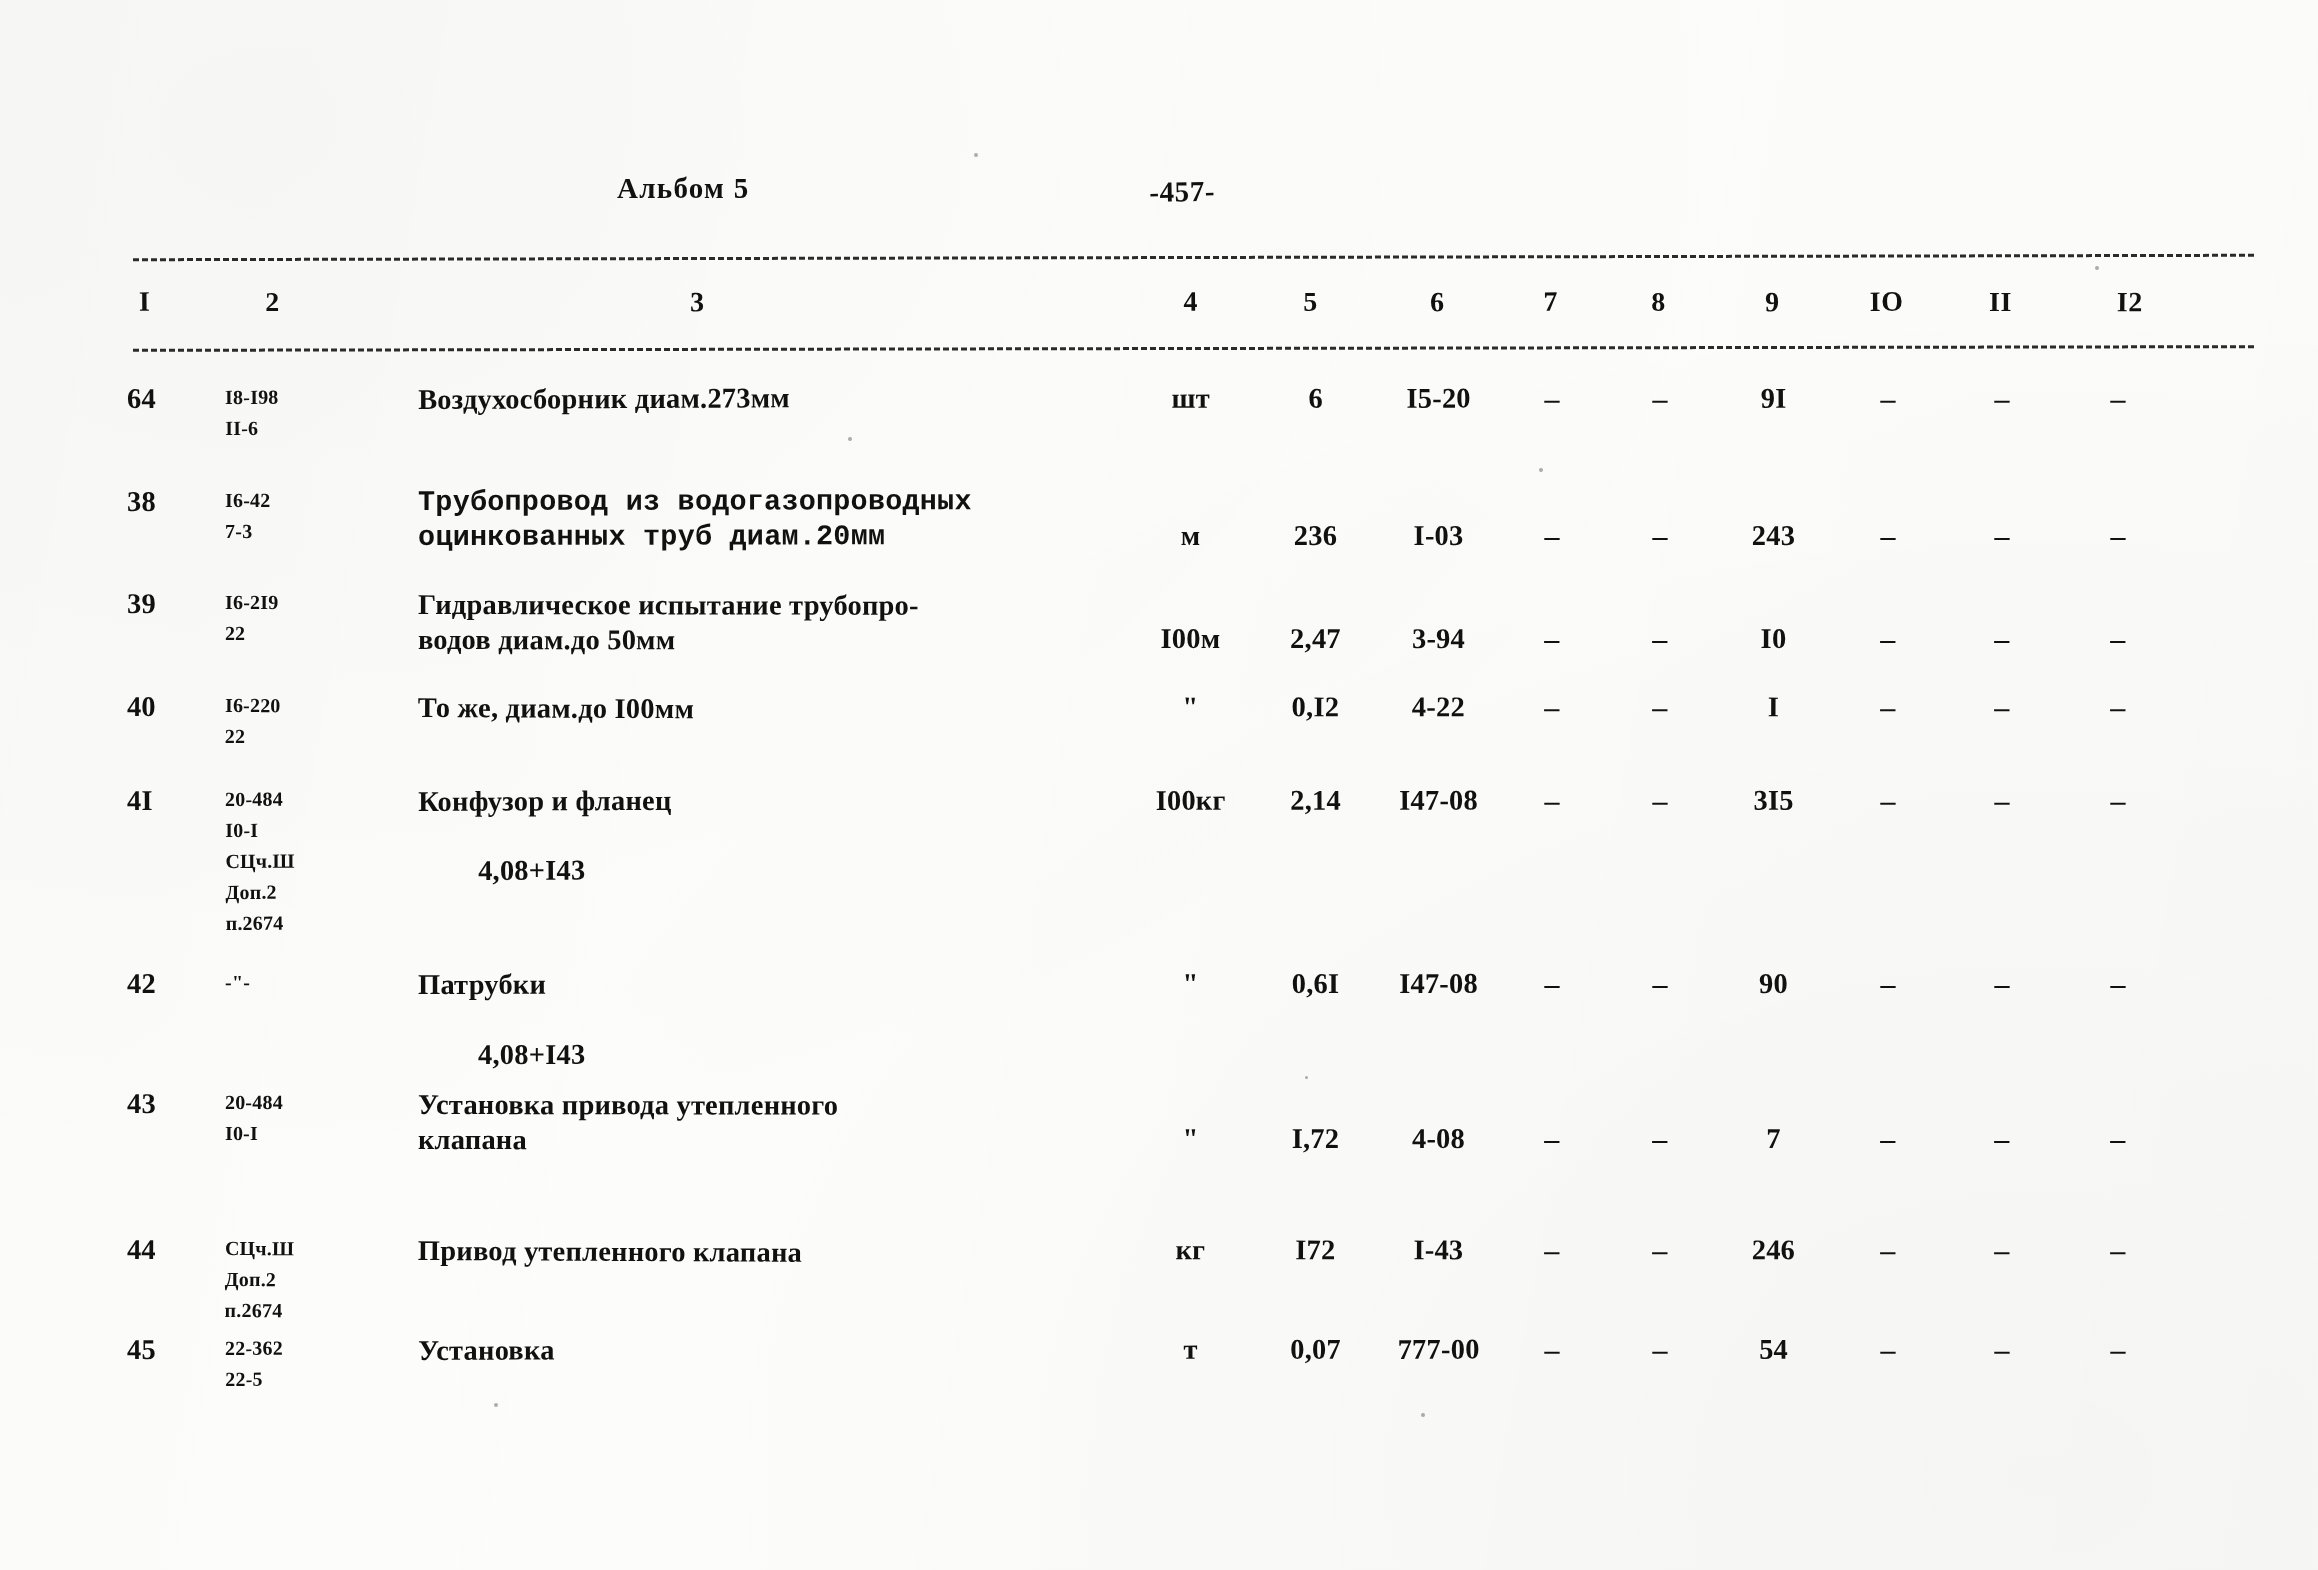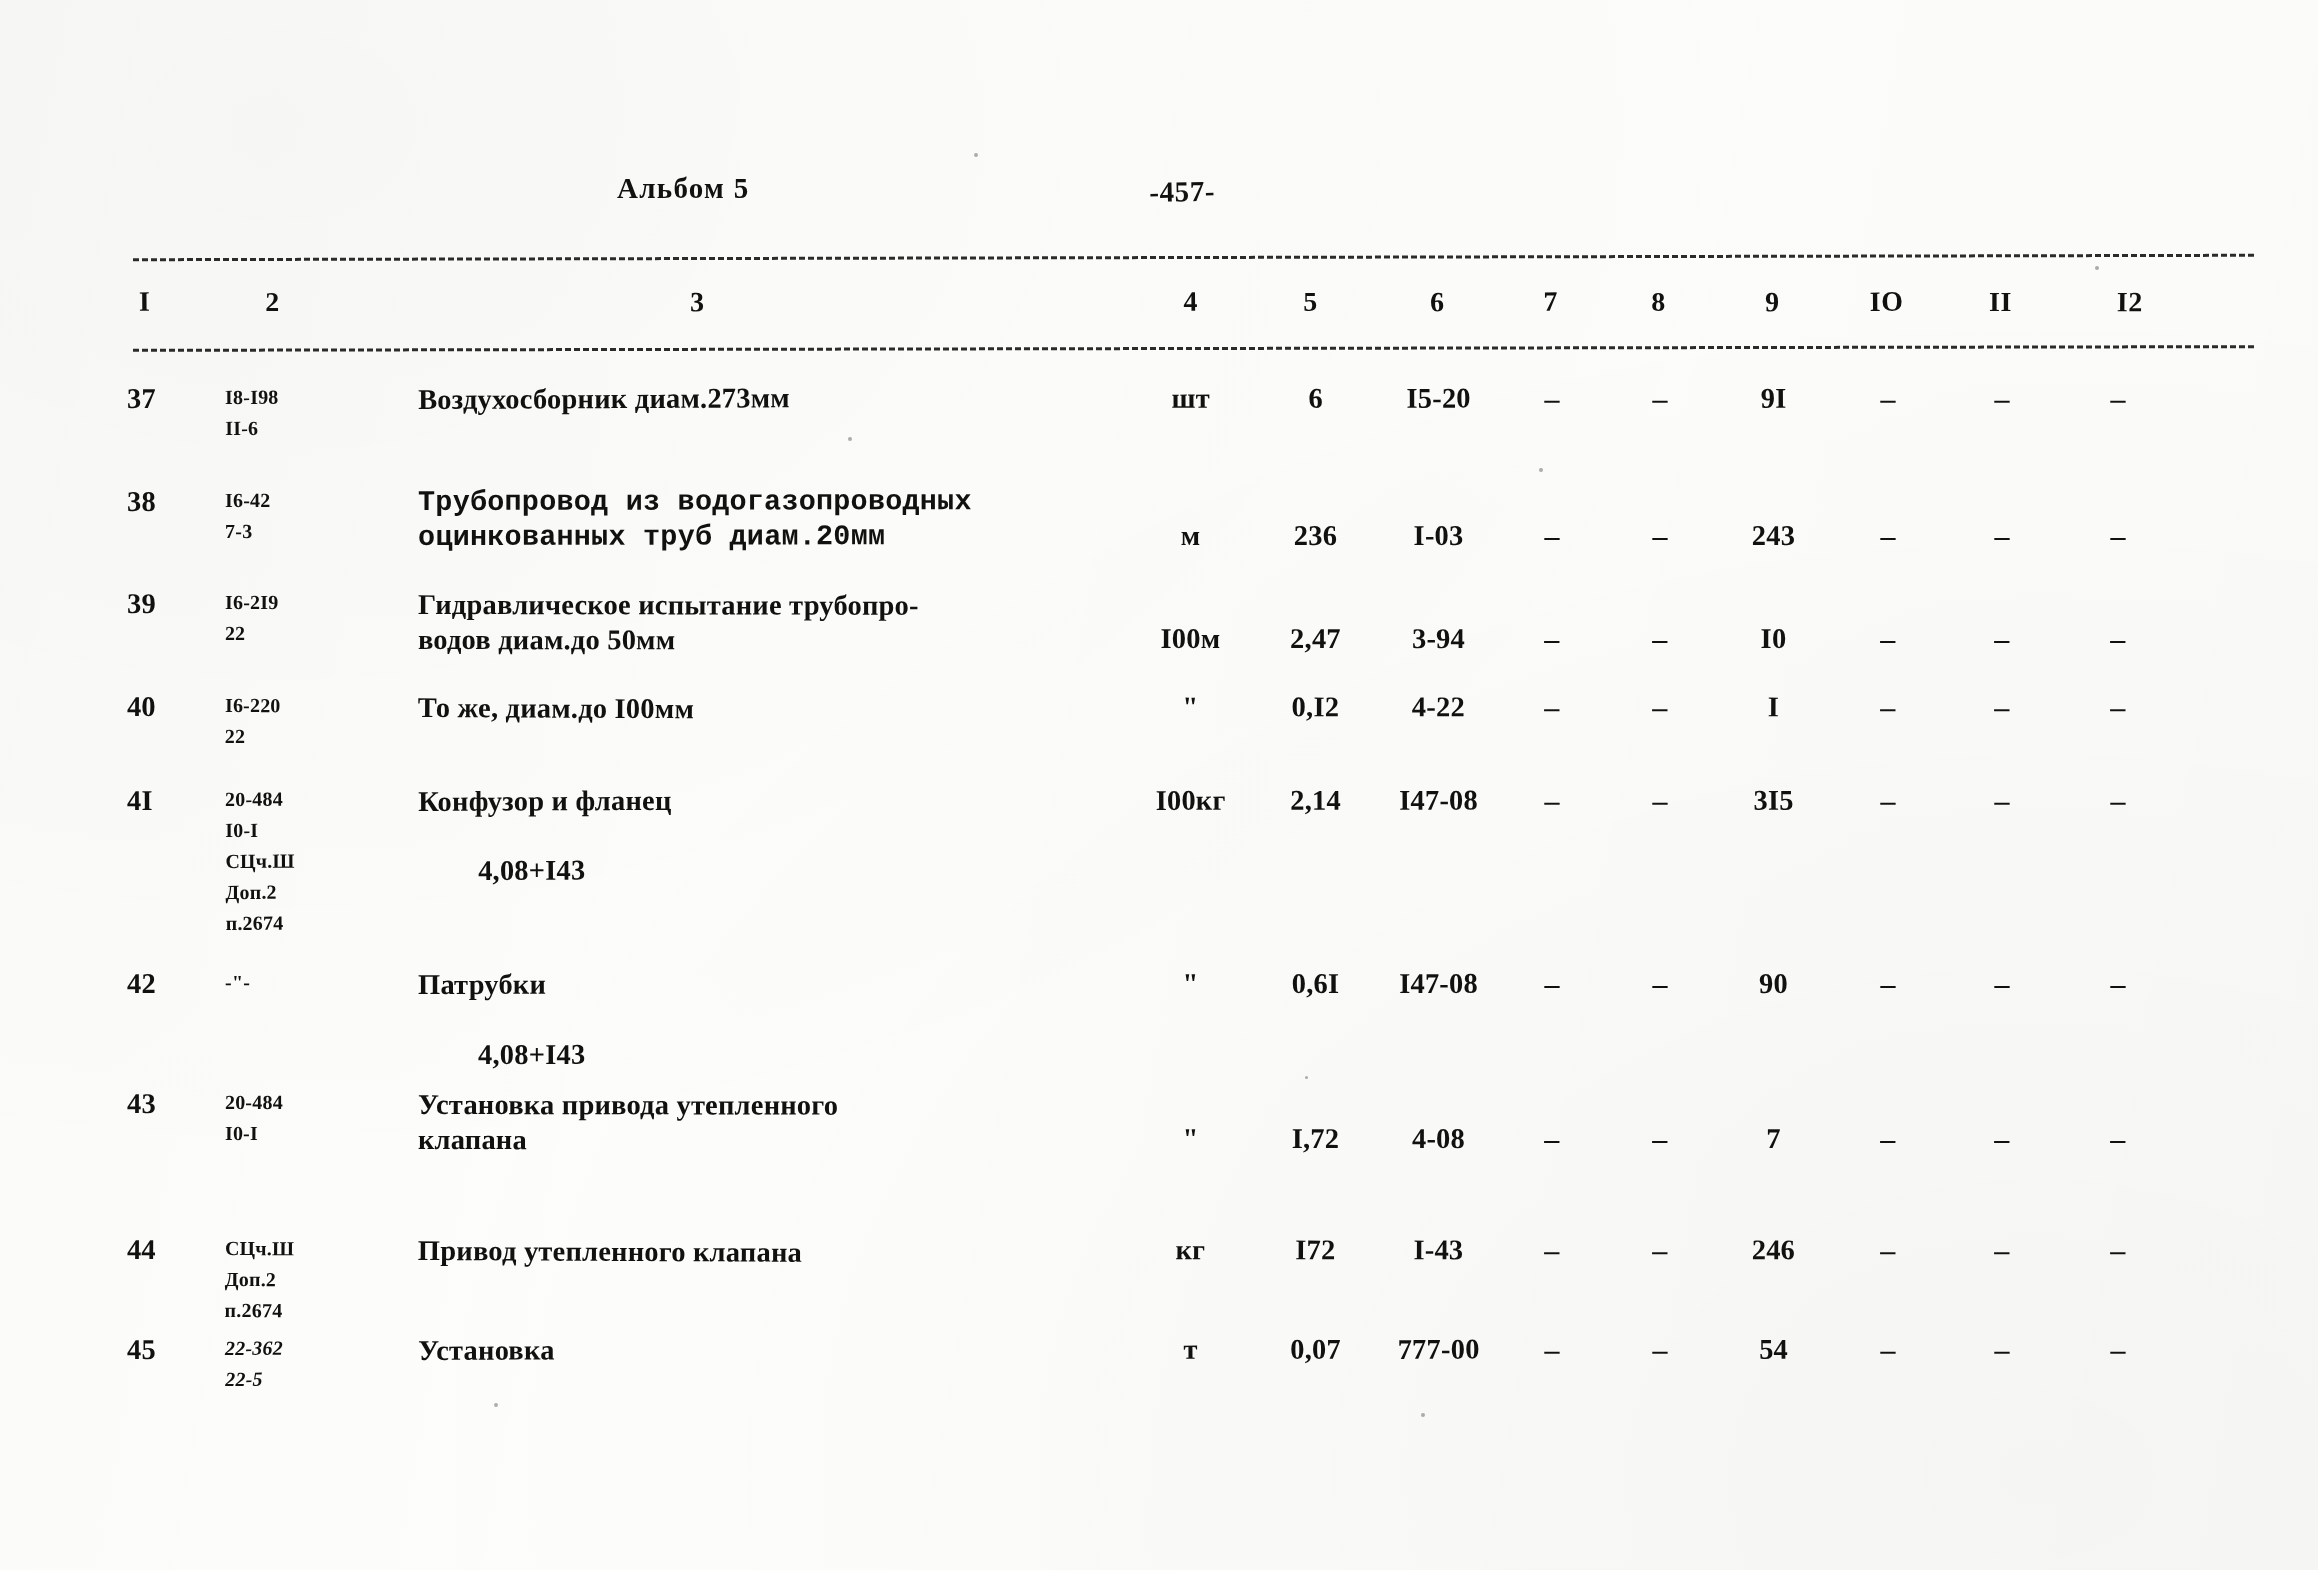--- a/index.html
+++ b/index.html
@@ -133,21 +133,21 @@
       <div class="tw colnum" style="left: 1412px; width: 51px; transform: rotate(0.5deg);">6</div>
       <div class="tw colnum" style="left: 1525px; width: 51px; transform: rotate(-0.5deg);">7</div>
       <div class="tw colnum" style="left: 1633px; width: 51px; transform: rotate(0deg);">8</div>
       <div class="tw colnum" style="left: 1747px; width: 51px; transform: rotate(0.5deg);">9</div>
       <div class="tw colnum" style="left: 1861px; width: 51px; transform: rotate(-0.5deg);">IO</div>
       <div class="tw colnum" style="left: 1975px; width: 51px; transform: rotate(0deg);">II</div>
       <div class="tw colnum" style="left: 2092px; width: 51px; transform: rotate(0.5deg); text-align: right;">I2</div>
     </div>
 
   <div id="rows-host">
-      <div class="tw cell c-num" style="left: 127px; top: 382px; transform: rotate(-0.27deg);">37</div>
+      <div class="tw cell c-num" style="left: 127px; top: 382px; transform: rotate(-0.27deg);">64</div>
       <div class="tw cell c-code" style="left: 225px; top: 382px; white-space: pre; transform: rotate(-0.27deg);">I8-I98
 II-6</div>
       <div class="tw cell c-name" style="left: 418px; top: 382px; white-space: pre; transform: rotate(-0.27deg);">Воздухосборник диам.273мм</div>
       <div class="tw cell c-unit" style="left: 1143px; top: 382px; transform: rotate(-0.27deg);">шт</div>
       <div class="tw cell c-val" style="left: 1249px; top: 382px; transform: rotate(-0.27deg); width: 133px;">6</div>
       <div class="tw cell c-val" style="left: 1372px; top: 382px; transform: rotate(-0.27deg); width: 133px;">I5-20</div>
       <div class="tw cell c-dash" style="left: 1517px; top: 382px; transform: rotate(-0.27deg); width: 70px;">–</div>
       <div class="tw cell c-dash" style="left: 1625px; top: 382px; transform: rotate(-0.27deg); width: 70px;">–</div>
       <div class="tw cell c-val" style="left: 1707px; top: 382px; transform: rotate(-0.27deg); width: 133px;">9I</div>
       <div class="tw cell c-dash" style="left: 1853px; top: 382px; transform: rotate(-0.27deg); width: 70px;">–</div>
@@ -246,21 +246,21 @@
       <div class="tw cell c-unit" style="left: 1143px; top: 1233px; transform: rotate(0.27deg);">кг</div>
       <div class="tw cell c-val" style="left: 1249px; top: 1233px; transform: rotate(0.27deg); width: 133px;">I72</div>
       <div class="tw cell c-val" style="left: 1372px; top: 1233px; transform: rotate(0.27deg); width: 133px;">I-43</div>
       <div class="tw cell c-dash" style="left: 1517px; top: 1233px; transform: rotate(0.27deg); width: 70px;">–</div>
       <div class="tw cell c-dash" style="left: 1625px; top: 1233px; transform: rotate(0.27deg); width: 70px;">–</div>
       <div class="tw cell c-val" style="left: 1707px; top: 1233px; transform: rotate(0.27deg); width: 133px;">246</div>
       <div class="tw cell c-dash" style="left: 1853px; top: 1233px; transform: rotate(0.27deg); width: 70px;">–</div>
       <div class="tw cell c-dash" style="left: 1967px; top: 1233px; transform: rotate(0.27deg); width: 70px;">–</div>
       <div class="tw cell c-dash" style="left: 2083px; top: 1233px; transform: rotate(0.27deg); width: 70px;">–</div>
       <div class="tw cell c-num" style="left: 127px; top: 1333px; transform: rotate(-0.27deg);">45</div>
-      <div class="tw cell c-code" style="left: 225px; top: 1333px; white-space: pre; transform: rotate(-0.27deg); font-style: italic;">22-362
+      <div class="tw cell c-code" style="left: 225px; top: 1333px; white-space: pre; transform: rotate(-0.27deg);">22-362
 22-5</div>
       <div class="tw cell c-name" style="left: 418px; top: 1333px; white-space: pre; transform: rotate(-0.27deg);">Установка</div>
       <div class="tw cell c-unit" style="left: 1143px; top: 1333px; transform: rotate(-0.27deg);">т</div>
       <div class="tw cell c-val" style="left: 1249px; top: 1333px; transform: rotate(-0.27deg); width: 133px;">0,07</div>
       <div class="tw cell c-val" style="left: 1372px; top: 1333px; transform: rotate(-0.27deg); width: 133px;">777-00</div>
       <div class="tw cell c-dash" style="left: 1517px; top: 1333px; transform: rotate(-0.27deg); width: 70px;">–</div>
       <div class="tw cell c-dash" style="left: 1625px; top: 1333px; transform: rotate(-0.27deg); width: 70px;">–</div>
       <div class="tw cell c-val" style="left: 1707px; top: 1333px; transform: rotate(-0.27deg); width: 133px;">54</div>
       <div class="tw cell c-dash" style="left: 1853px; top: 1333px; transform: rotate(-0.27deg); width: 70px;">–</div>
       <div class="tw cell c-dash" style="left: 1967px; top: 1333px; transform: rotate(-0.27deg); width: 70px;">–</div>

